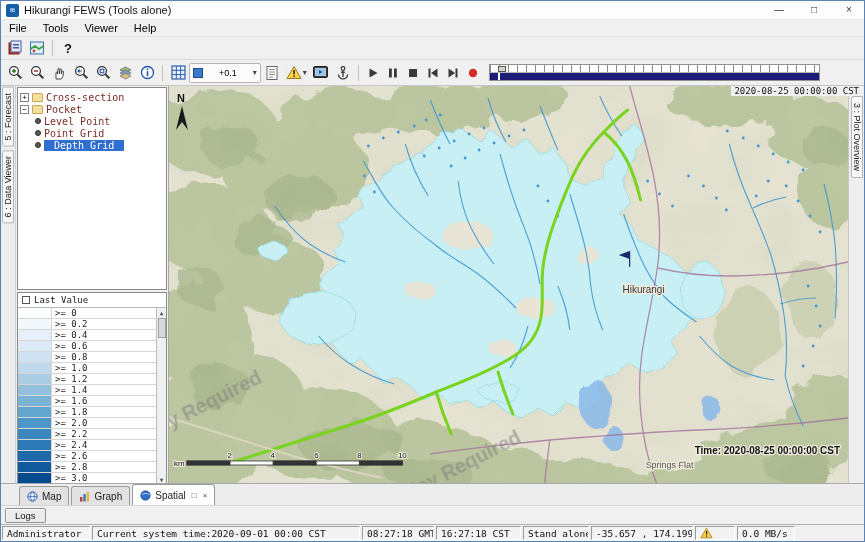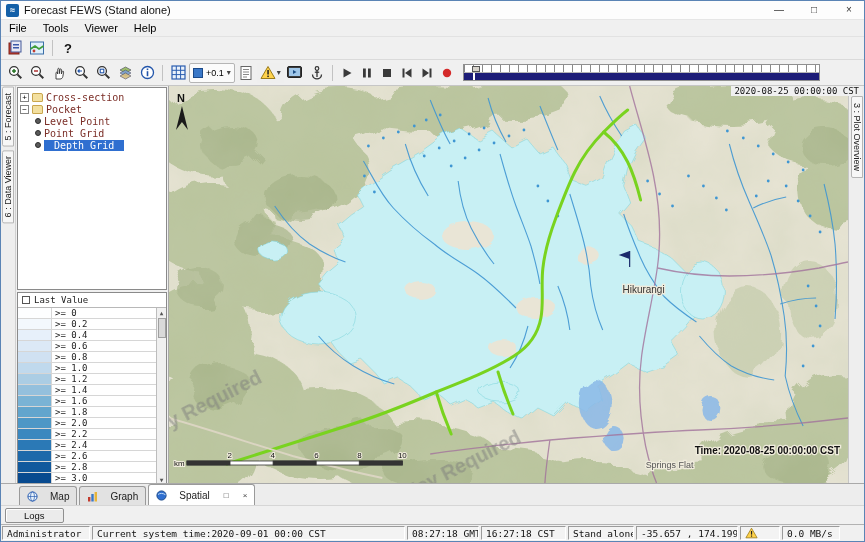--- a/index.html
+++ b/index.html
@@ -22,21 +22,21 @@
 
   
   .toolbar1 { height:23px; display:flex; align-items:center; padding-left:3px;
               border-bottom:1px solid #dadada; flex:none; }
   .toolbar2 { height:26px; display:flex; align-items:center; padding-left:3px;
               border-bottom:1px solid #c6c6c6; flex:none; }
   .tbtn { width:22px; height:21px; display:flex; align-items:center; justify-content:center;
           border:1px solid transparent; border-radius:2px; background:none; flex:none; }
   .tsep { width:1px; height:16px; background:#c2c2c2; margin:0 4px; flex:none; }
   .help-q { font-size:13px; font-weight:bold; color:#111; }
-  .thresh-btn { height:20px; display:flex; align-items:center; gap:3px; border:1px solid #b5b5b5;
+  .thresh-btn { height:20px; display:flex; align-items:center; gap:16px; border:1px solid #b5b5b5;
                 border-radius:2px; background:#fbfbfb; padding:0 3px; font-size:9px; flex:none;}
   .dd-arrow { font-size:8px; color:#444; }
   .warn-btn { height:20px; display:flex; align-items:center; gap:1px; padding:0 2px;
               border:1px solid transparent; flex:none;}
 
   
   .timeline { flex:1; height:17px; margin:0 44px 0 6px; border:1px solid #909090; background:#fff;
               display:flex; flex-direction:column; position:relative; }
   .timeline-ruler { height:8px; border-bottom:1px solid #b5b5b5; position:relative;
       background:repeating-linear-gradient(90deg,#8a8a8a 0 1px,transparent 1px 9px); }
@@ -90,47 +90,47 @@
   .sb-thumb { width:8px; height:20px; background:#d9d9d9; border:1px solid #a0a0a0; margin-top:1px; flex:none;}
   .sb-track { flex:1; }
 
   
   .map-area { flex:1; position:relative; background:#e9e5d6; overflow:hidden; }
   .map-svg { position:absolute; inset:0; width:100%; height:100%; }
 
   
   .bottom-tabs { height:22px; flex:none; background:#ededed; border-top:1px solid #a9a9a9;
                  display:flex; align-items:flex-end; padding-left:18px; gap:2px; }
-  .btab { height:19px; display:flex; align-items:center; gap:12px; padding:0 7px;
+  .btab { height:19px; display:flex; align-items:center; gap:4px; padding:0 7px;
           border:1px solid #9a9a9a; border-bottom:none; border-radius:3px 3px 0 0;
           background:#e2e2e2; font-size:10px; color:#222; }
   .btab.active { background:#fff; height:21px; }
   .tab-mini { font-size:8px; color:#444; margin-left:2px; }
   .logs-row { height:19px; flex:none; background:#f0f0f0; display:flex; align-items:center;
               padding-left:4px; border-top:1px solid #d6d6d6; }
-  .logs-btn { font-size:9.5px; padding:1px 18px; border:1px solid #8f8f8f; background:#ebebeb;
+  .logs-btn { font-size:9.5px; padding:1px 9px; border:1px solid #8f8f8f; background:#ebebeb;
               border-radius:2px; box-shadow:inset 1px 1px 0 #fff; color:#111; }
 
   
   .statusbar { height:17px; flex:none; background:#f0f0f0; border-top:1px solid #b2b2b2;
                display:flex; align-items:stretch; font-family:"DejaVu Sans Mono",monospace;
                font-size:9.5px; color:#111; padding:1px; gap:2px; }
   .scell { border:1px solid; border-color:#9b9b9b #ffffff #ffffff #9b9b9b; background:#f3f3f3;
            display:flex; align-items:center; padding:0 4px; white-space:nowrap; overflow:hidden; flex:none;}
   .scell.mem { flex:1; justify-content:flex-end;
            background:linear-gradient(90deg,#8abbee 0 72%,#f3f3f3 72%);margin-top:28px; }
 </style>
 </head>
 <body>
 
 <div class="window">
 
   <div class="titlebar">
     <div class="app-icon">≈</div>
-    <div class="title-text">Forecast FEWS  (Stand alone)</div>
+    <div class="title-text">Hikurangi FEWS  (Tools alone)</div>
     <div class="win-btn">—</div>
     <div class="win-btn">□</div>
     <div class="win-btn">×</div>
   </div>
 
   <div class="menubar">
     <span class="menu-item">File</span>
     <span class="menu-item">Tools</span>
     <span class="menu-item">Viewer</span>
     <span class="menu-item">Help</span>
@@ -658,21 +658,21 @@
   </div>
 
   <div class="logs-row">
     <button class="logs-btn">Logs</button>
   </div>
 
   <div class="statusbar">
     <div class="scell" style="width:88px">
       <span>Administrator</span>
       </div>
-    <div class="scell" style="width:313px">
+    <div class="scell" style="width:268px">
       <span>Current system time:2020-09-01 00:00 CST</span>
       </div>
     <div class="scell" style="width:72px">
       <span>08:27:18 GMT</span>
       </div>
     <div class="scell" style="width:85px">
       <span>16:27:18 CST</span>
       </div>
     <div class="scell" style="width:66px">
       <span>Stand alone</span>

